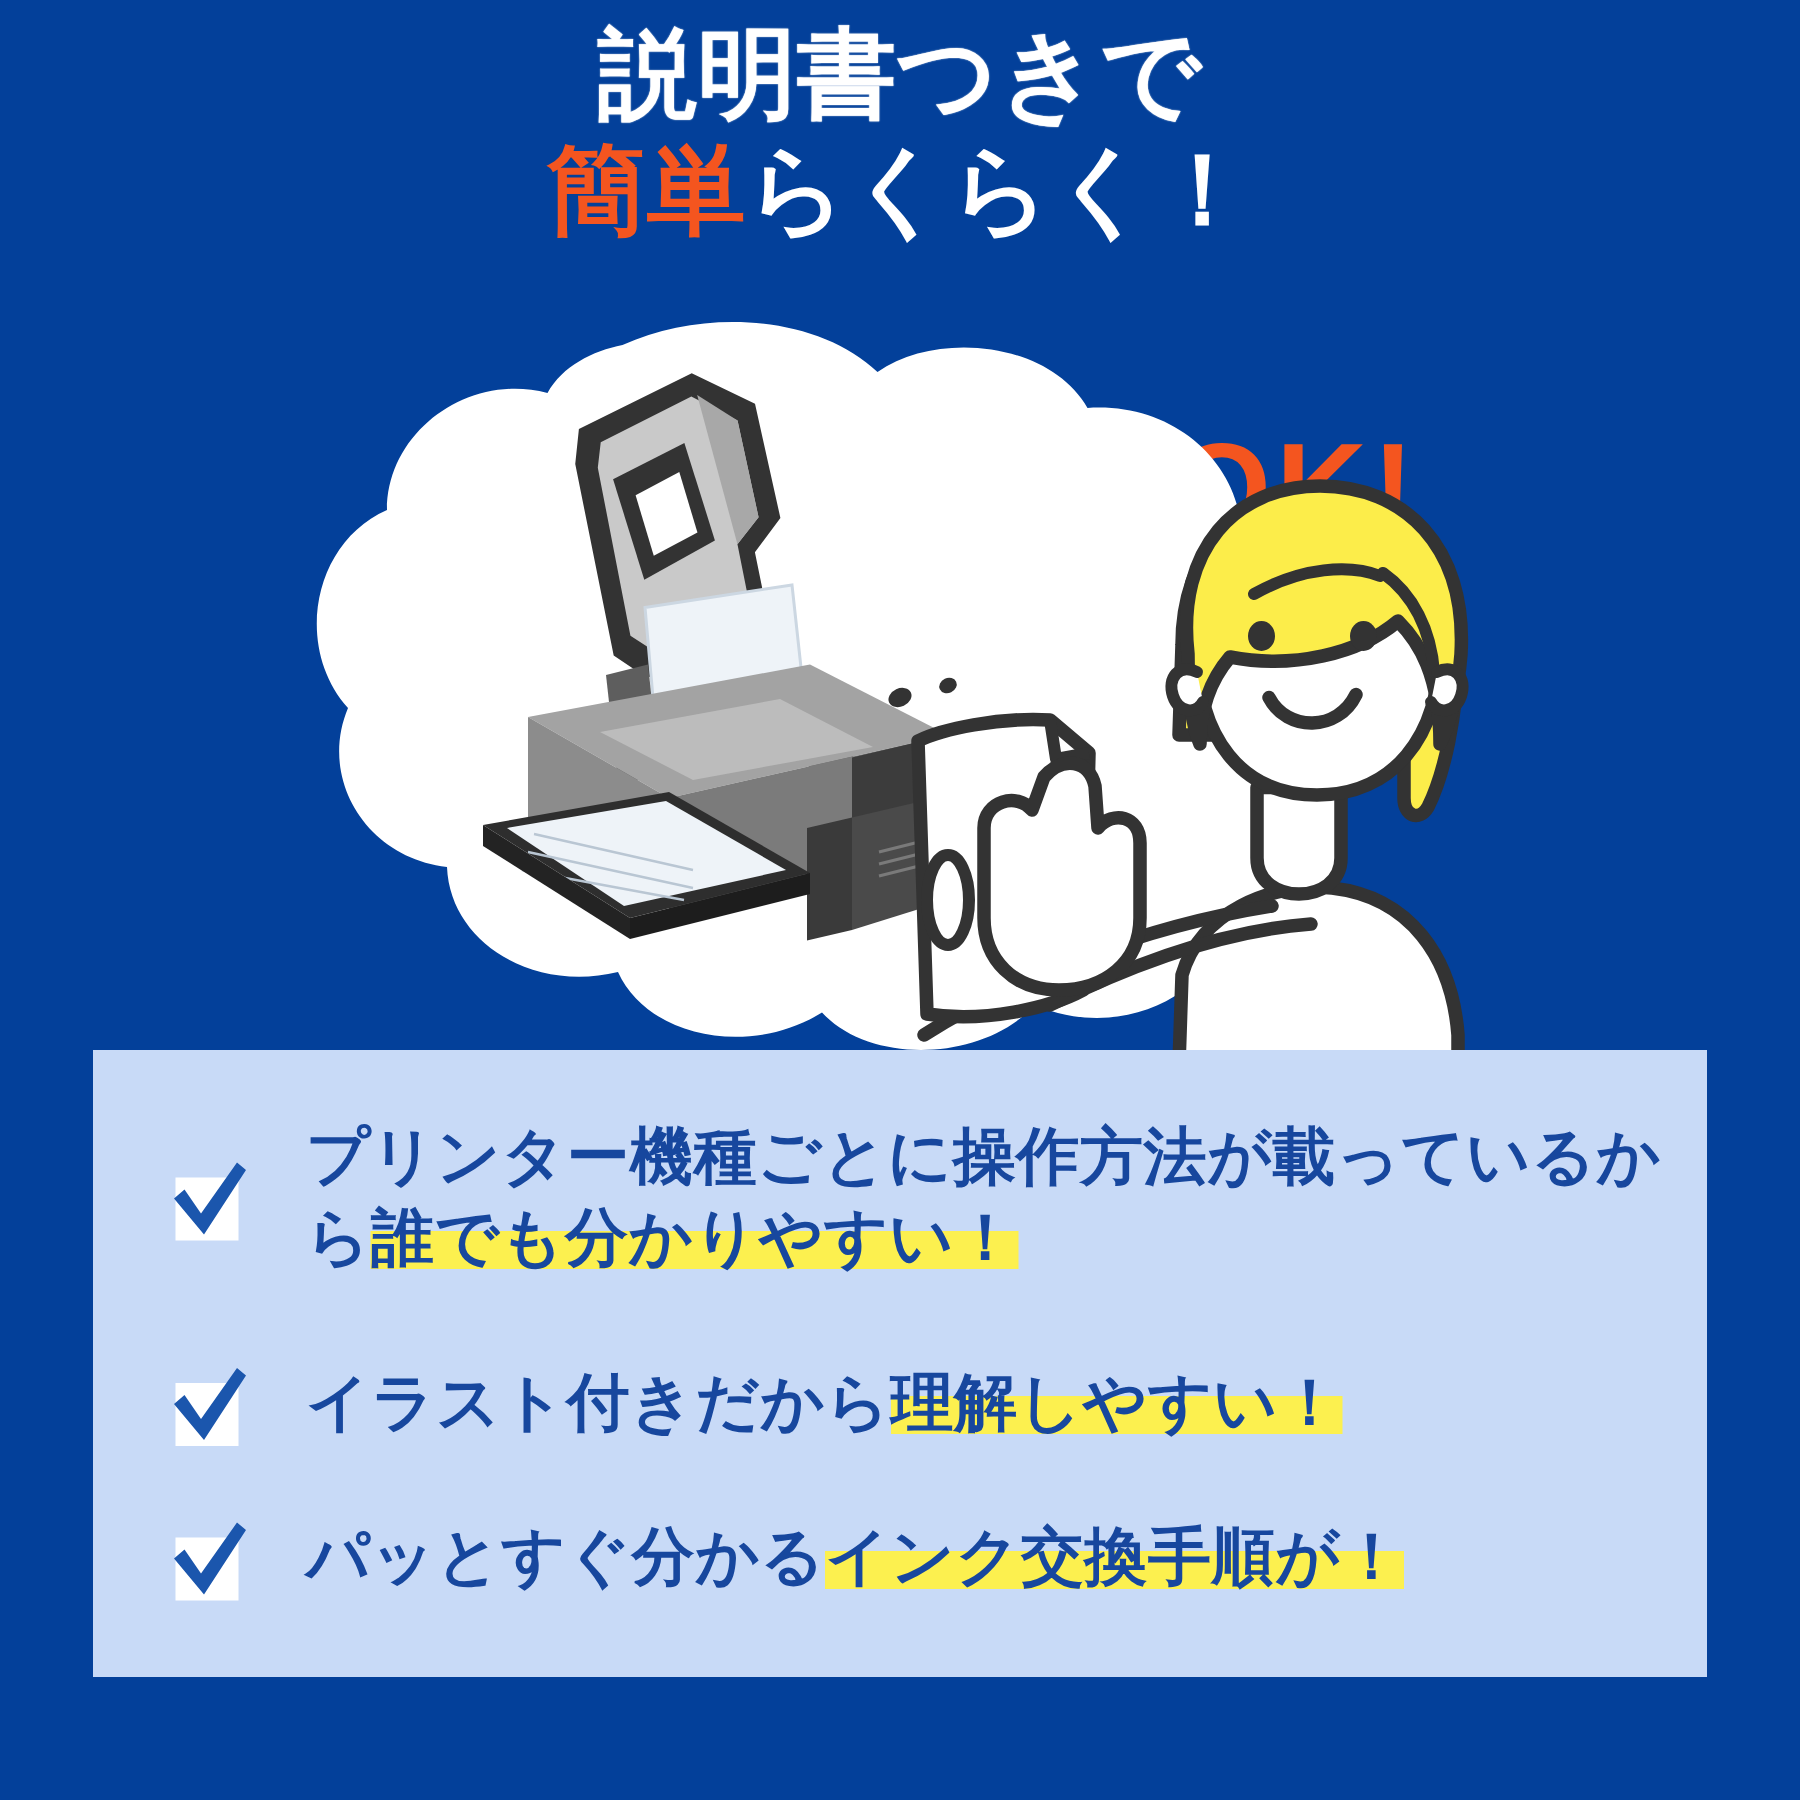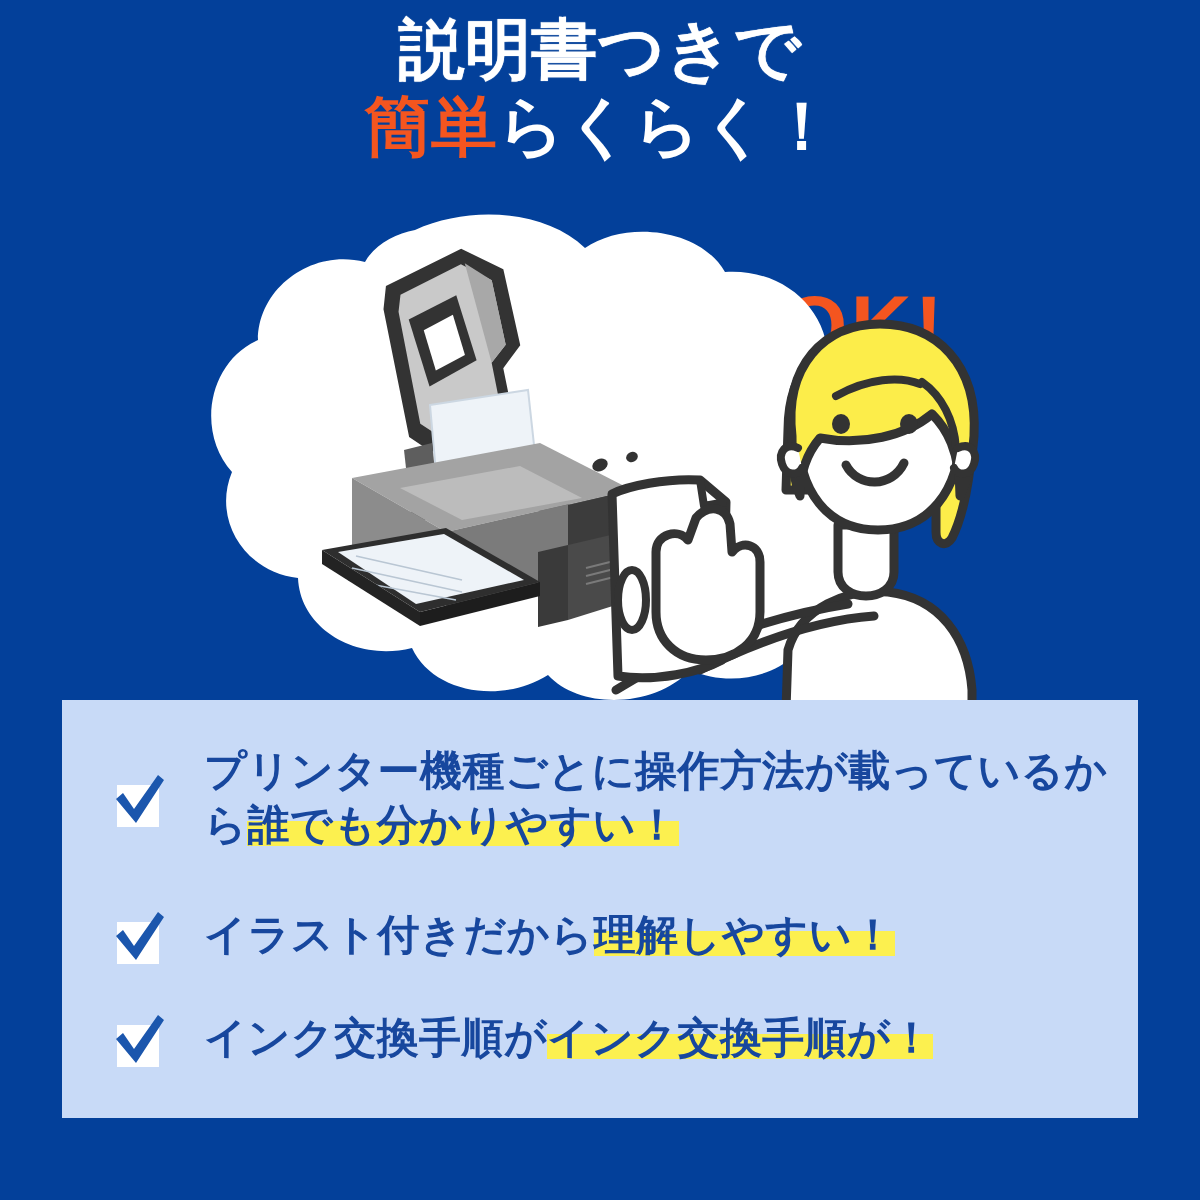--- a/index.html
+++ b/index.html
@@ -262,18 +262,18 @@
       <span class="ftext"><span>イラスト付きだから</span><span class="hl">理解しやすい！</span></span>
     </div>
 
     <div class="feature f3">
       <span class="check">
         <span class="box"></span>
         <svg width="58" height="58" viewBox="0 0 58 58" xmlns="http://www.w3.org/2000/svg">
           <path d="M6,28 L13,22 L24,38 L48,4 L54,9 L26,52 Z" fill="#1b56ad"></path>
         </svg>
       </span>
-      <span class="ftext"><span>インク交換手順が</span><span class="hl">インク交換手順が！</span></span>
+      <span class="ftext"><span>パッとすぐ分かる</span><span class="hl">インク交換手順が！</span></span>
     </div>
 
   </div>
 
 </div>
 
 </body></html>

